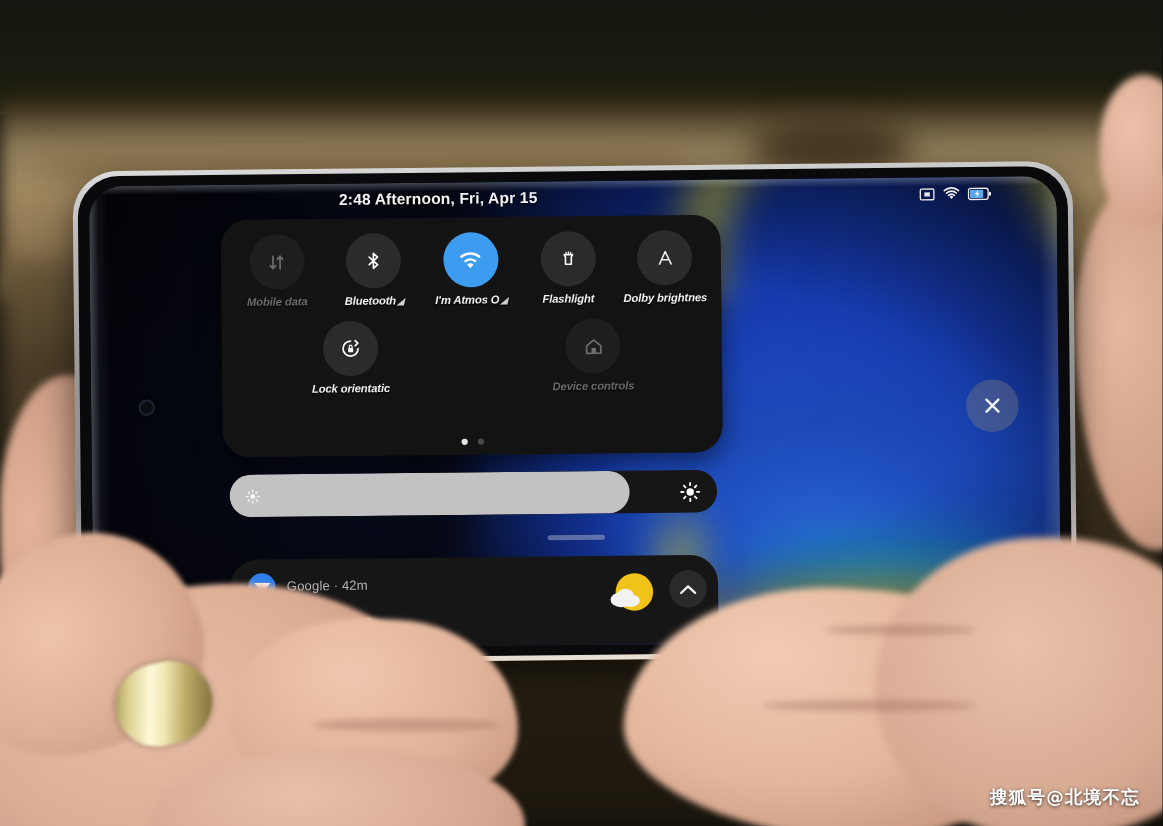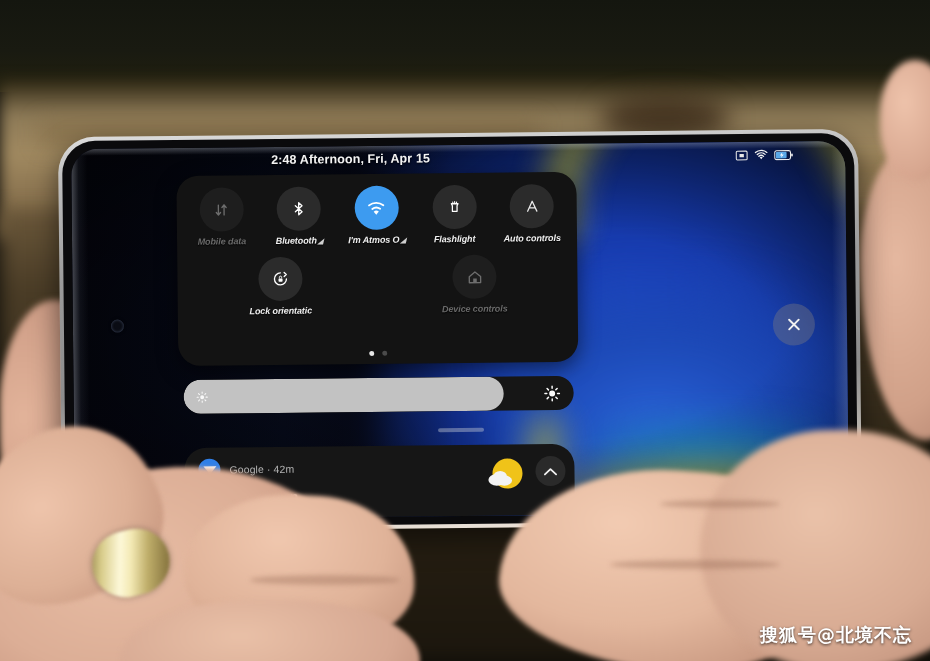--- a/index.html
+++ b/index.html
@@ -331,21 +331,21 @@
     position:absolute; left:430px; top:360px; width:340px; height:60px;
     background:radial-gradient(ellipse at 40% 20%, #f0c9b0 0%, #dfb49a 55%, #c0907a 100%);
     border-radius:50% 45% 40% 50%/70% 60% 40% 40%;
     filter:blur(2.6px);
     z-index:14;
   }
 
   
   #watermark {
     position:absolute; right:18px; bottom:14px;
-    color:#fff; font-size:18px; font-weight:bold;
+    color:#fff; font-size:14px; font-weight:bold;
     letter-spacing:1px;
     text-shadow:0 1px 3px rgba(0,0,0,.75);
     font-family:"DejaVu Sans", sans-serif;
     z-index:40;
   }
 </style>
 </head>
 <body>
 
 <div id="scene">
@@ -453,21 +453,21 @@
               </div>
               <div class="qs-label">Flashlight</div>
             </div>
 
             <div class="qs-tile">
               <div class="qs-circle">
                 <svg width="17" height="18" viewBox="0 0 24 24">
                   <path d="M5.5 19L12 5l6.5 14M8.2 14.2h7.6" stroke="#eaeaea" stroke-width="1.8" fill="none" stroke-linecap="round" stroke-linejoin="round"></path>
                 </svg>
               </div>
-              <div class="qs-label">Auto controls</div>
+              <div class="qs-label">Dolby brightnes</div>
             </div>
           </div>
 
           <div class="qs-row">
 
             <div class="qs-tile">
               <div class="qs-circle">
                 <svg width="18" height="18" viewBox="0 0 24 24">
                   <path d="M20 12a8 8 0 0 1-8 8 8 8 0 0 1-8-8 8 8 0 0 1 8-8" stroke="#fff" stroke-width="1.8" fill="none" stroke-linecap="round"></path>
                   <path d="M17 3.6l2.8 2.6-2.8 2.6" stroke="#fff" stroke-width="1.8" fill="none" stroke-linecap="round" stroke-linejoin="round"></path>

